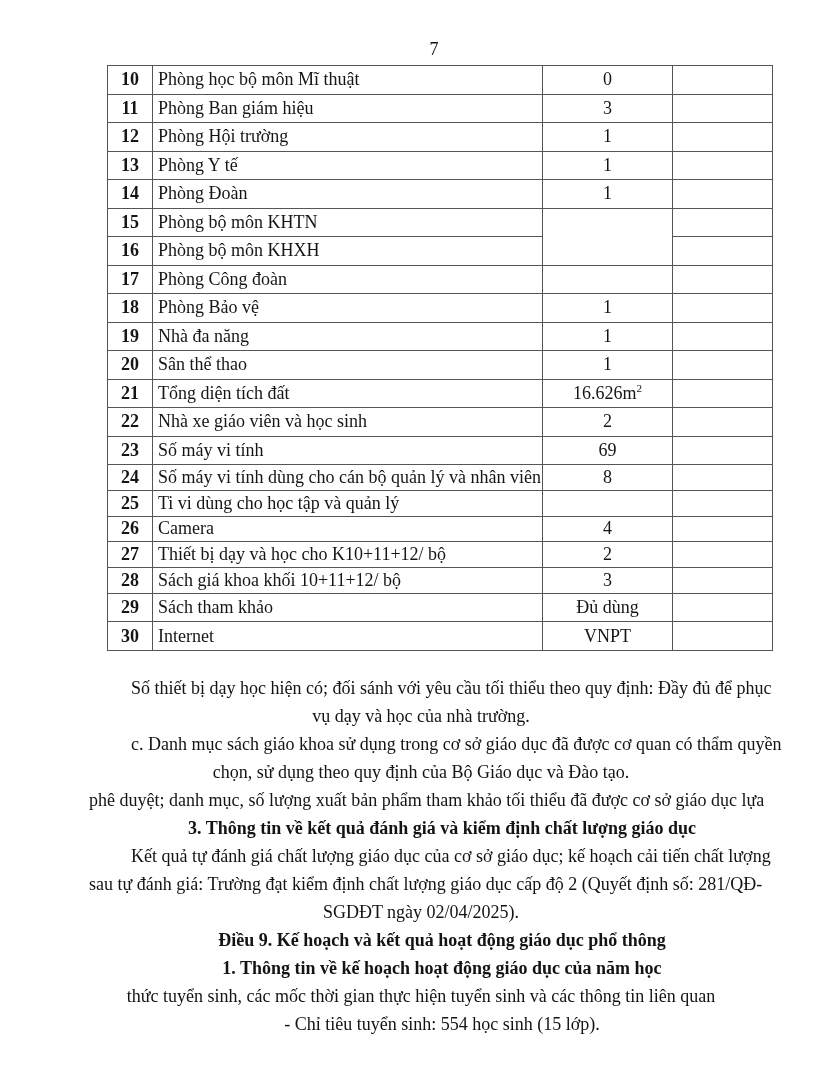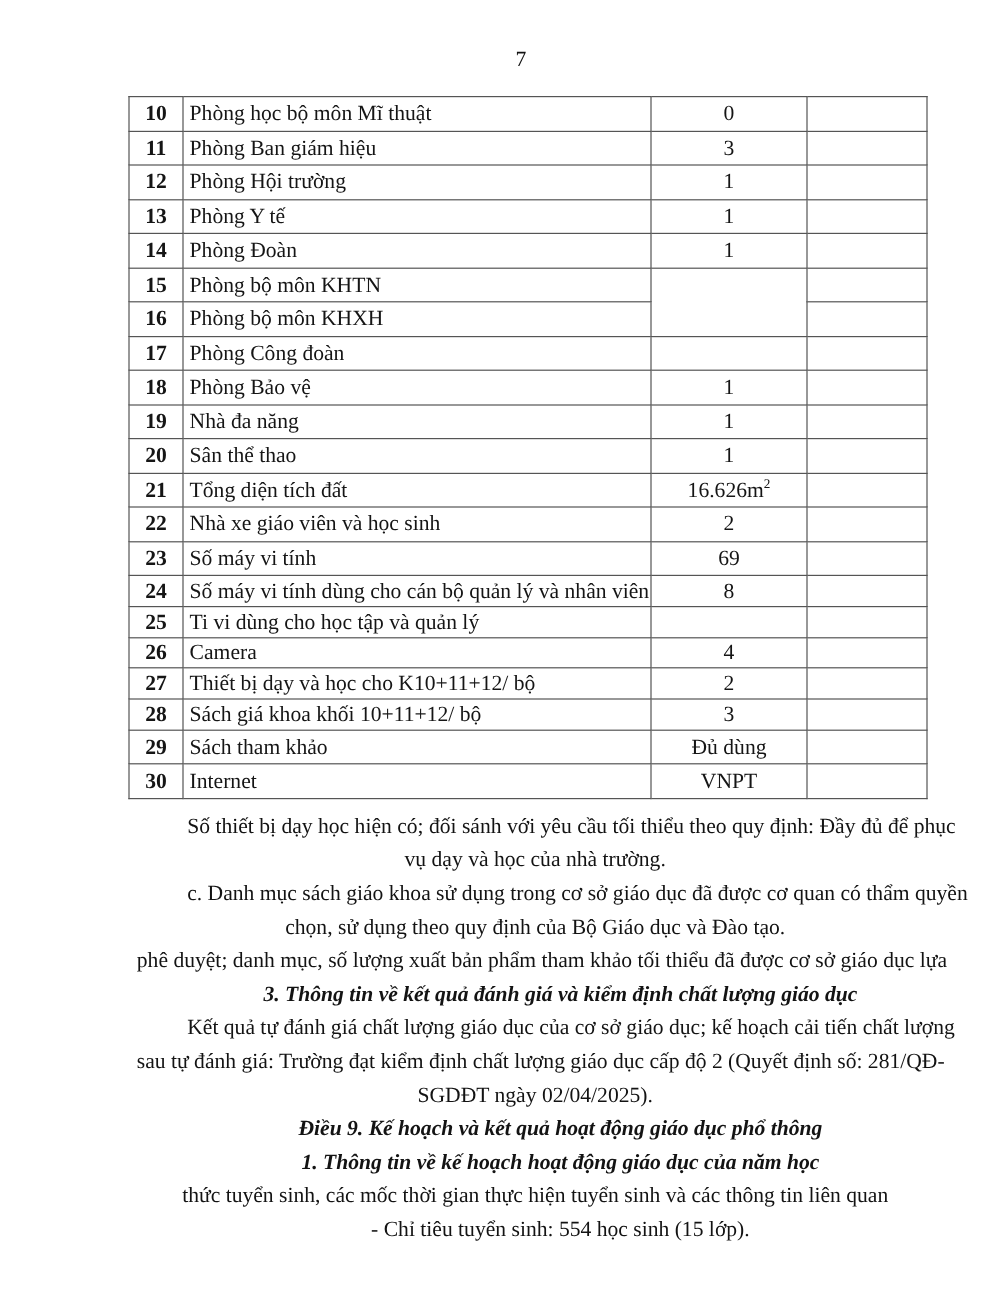--- a/index.html
+++ b/index.html
@@ -10,46 +10,46 @@
     font-family: "Liberation Serif", "DejaVu Serif", serif;
     color: #111111;
     overflow: hidden;
   }
   
   .pagenum {
     position: absolute; left: 102px; top: 38px; width: 664px;
     text-align: center; font-size: 18px; line-height: 22px;
   }
   
-  .tblwrap { position: absolute; left: 107px; top: 80px; }
+  .tblwrap { position: absolute; left: 107px; top: 65px; }
   table.fac {
     border-collapse: collapse; table-layout: fixed; width: 665px;
     font-size: 18px; color: #151515;
   }
   table.fac td {
     border: 1px solid #555555;
     padding: 0 5px;
     overflow: hidden;
     vertical-align: middle;
   }
   table.fac tr { height: 28.5px; }
   table.fac tr.t { height: 25.8px; }
   td.cnum { text-align: center; font-weight: bold; }
   td.cname { text-align: left; padding-left: 9px; white-space: nowrap; }
   td.cval { text-align: center; white-space: nowrap; }
   td.cval sup { font-size: 11px; line-height: 0; }
   
   .textblock {
-    position: absolute; left: 114px; top: 674px; width: 664px;
+    position: absolute; left: 89px; top: 674px; width: 664px;
     font-size: 18px; line-height: 28px; color: #131313;
   }
   .line { height: 28px; white-space: nowrap; text-align: center; }
   .ind { padding-left: 42px; }
   .jl { text-align: justify; text-align-last: justify; }
-  .b { font-weight: bold; font-style: italic; }
+  .b { font-weight: bold; }
 </style>
 </head>
 <body>
 
 <div id="page">
 
   <div class="pagenum">7</div>
 
   <div class="tblwrap">
     <table class="fac">

